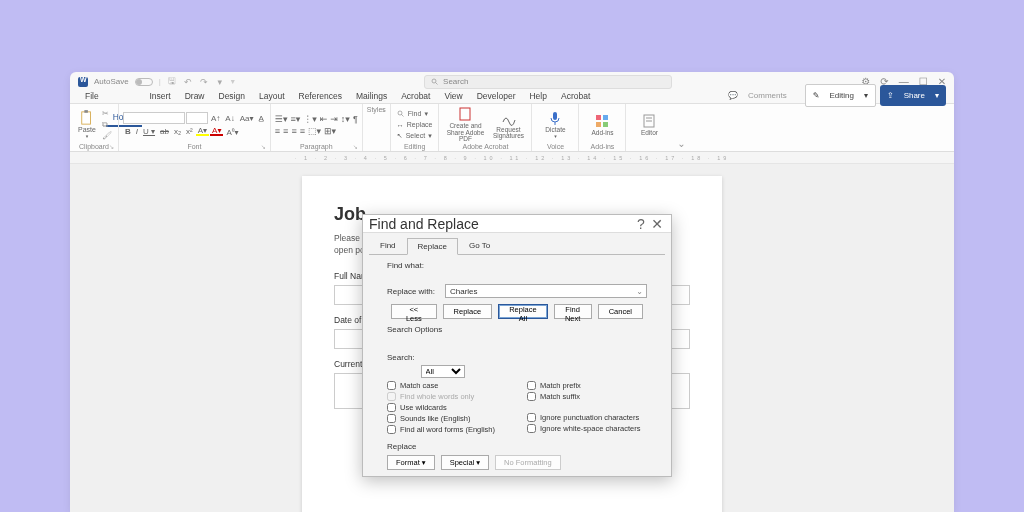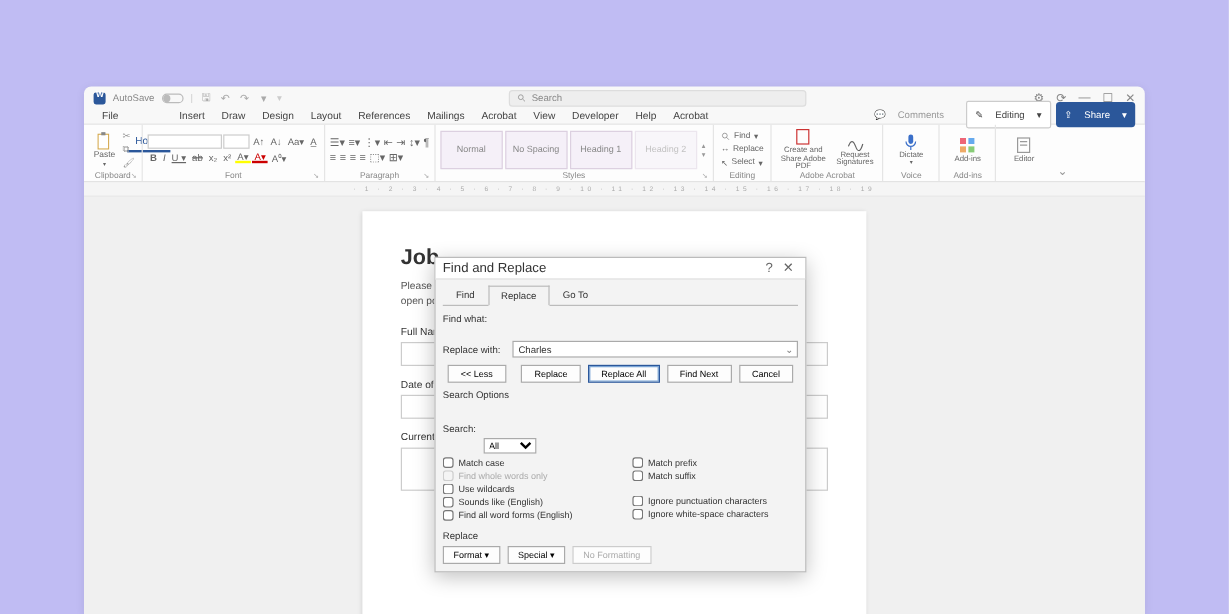--- a/index.html
+++ b/index.html
@@ -59,28 +59,28 @@
 .ribbon-collapse{width:18px;display:flex;align-items:flex-end;justify-content:center;color:#999;font-size:10px;padding-bottom:2px;}
 .ruler{height:12px;background:#f5f5f5;border-bottom:1px solid #e5e5e5;display:flex;align-items:center;justify-content:center;font-size:5.5px;color:#aaa;letter-spacing:3px;}
 .doc-area{background:#f0f0f0;height:360px;position:relative;overflow:hidden;}
 .page{position:absolute;left:50%;transform:translateX(-50%);top:12px;width:420px;height:600px;background:#fff;box-shadow:0 1px 4px rgba(0,0,0,.15);padding:28px 32px;}
 .page h1{font-size:18px;font-weight:600;color:#333;margin-bottom:8px;}
 .page p{font-size:8.5px;color:#555;line-height:1.4;margin-bottom:14px;}
 .field-label{font-size:8.5px;color:#333;margin-bottom:4px;margin-top:10px;}
 .field-box{width:100%;height:20px;border:1px solid #ccc;background:#fff;}
 .field-box.tall{height:36px;}
 .dialog{position:absolute;left:362px;top:214px;width:310px;background:#f3f3f3;border:1px solid #bbb;box-shadow:0 4px 16px rgba(0,0,0,.25);font-size:8px;color:#333;}
-.dlg-title{height:18px;background:#fff;border-bottom:1px solid #ddd;display:flex;align-items:center;padding:0 6px;font-size:11px;}
+.dlg-title{height:18px;background:#fff;border-bottom:1px solid #ddd;display:flex;align-items:center;padding:0 6px;font-size:14px;}
 .dlg-title .sp{flex:1;}
 .dlg-title .q,.dlg-title .x{width:16px;text-align:center;color:#666;cursor:default;}
 .dlg-tabs{display:flex;padding:4px 6px 0;gap:0;font-size:8px;}
 .dlg-tabs span{padding:3px 10px;border:1px solid transparent;cursor:default;}
 .dlg-tabs span.active{background:#f3f3f3;border:1px solid #bbb;border-bottom:1px solid #f3f3f3;position:relative;top:1px;}
 .dlg-tabs-line{border-bottom:1px solid #bbb;margin:0 6px;}
-.dlg-body{padding:6px 6px;}
+.dlg-body{padding:6px 24px;}
 .dlg-row{display:flex;align-items:center;gap:6px;margin-bottom:6px;}
 .dlg-row label{width:52px;font-size:8px;}
 .dlg-row .combo{flex:1;height:14px;background:#fff;border:1px solid #aaa;display:flex;align-items:center;padding:0 4px;font-size:8px;position:relative;}
 .dlg-row .combo::after{content:"⌄";position:absolute;right:3px;color:#888;font-size:8px;}
 .dlg-btns{display:flex;gap:6px;justify-content:flex-end;margin:6px 4px;}
 .dlg-btns button,.dlg-less{height:15px;background:#fdfdfd;border:1px solid #aaa;font-size:7.5px;padding:0 10px;cursor:default;}
 .dlg-btns button.primary{border:1px solid #2B579A;box-shadow:0 0 0 1px #7aa5d6 inset;}
 .dlg-less{padding:0 8px;}
 .dlg-section-h{font-size:8px;margin:4px 0 3px;}
 .dlg-search-row{display:flex;align-items:center;gap:6px;font-size:8px;margin-bottom:3px;}
@@ -211,29 +211,20 @@
               <span>≡</span>
               <span>≡</span>
             <span>⬚▾</span>
               <span>⊞▾</span>
           </div>
         </div>
       </div>
       <div class="rgroup-label launcher">Paragraph</div>
     </div>
     <div class="rgroup">
-      <div class="rgroup-body">
-        <div class="styles-box">
-          <div class="style-item">Normal</div>
-          <div class="style-item">No Spacing</div>
-          <div class="style-item">Heading 1</div>
-          <div class="style-item faded">Heading 2</div>
-          <div style="display:flex;flex-direction:column;justify-content:center;font-size:6px;color:#999;padding:0 2px">▴<br>▾</div>
-        </div>
-      </div>
       <div class="rgroup-label launcher">Styles</div>
     </div>
     <div class="rgroup">
       <div class="rgroup-body">
         <div class="edit-box">
           <div class="edit-row"><svg viewBox="0 0 16 16">
                 <circle cx="6" cy="6" r="4" fill="none" stroke="#666"></circle>
                 <line x1="9" y1="9" x2="13" y2="13" stroke="#666"></line>
               </svg><span>Find</span> ▾</div>
           <div class="edit-row">

